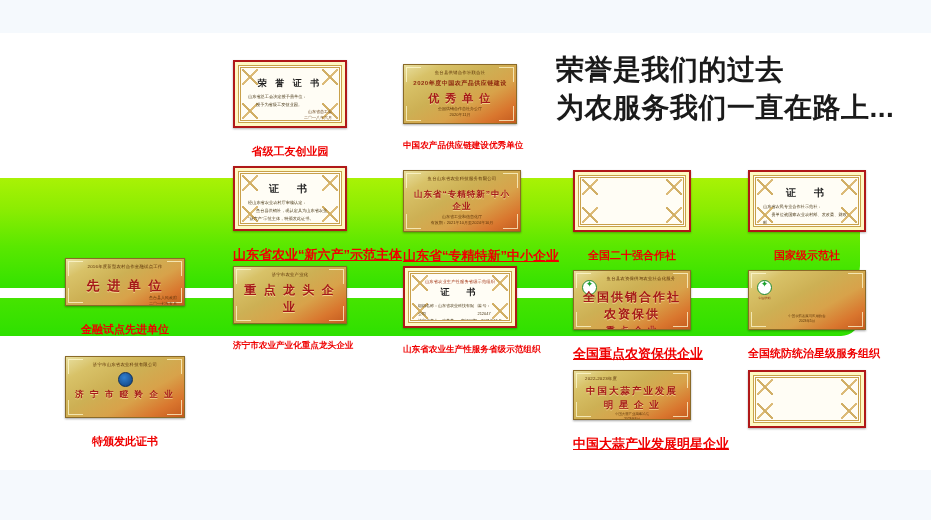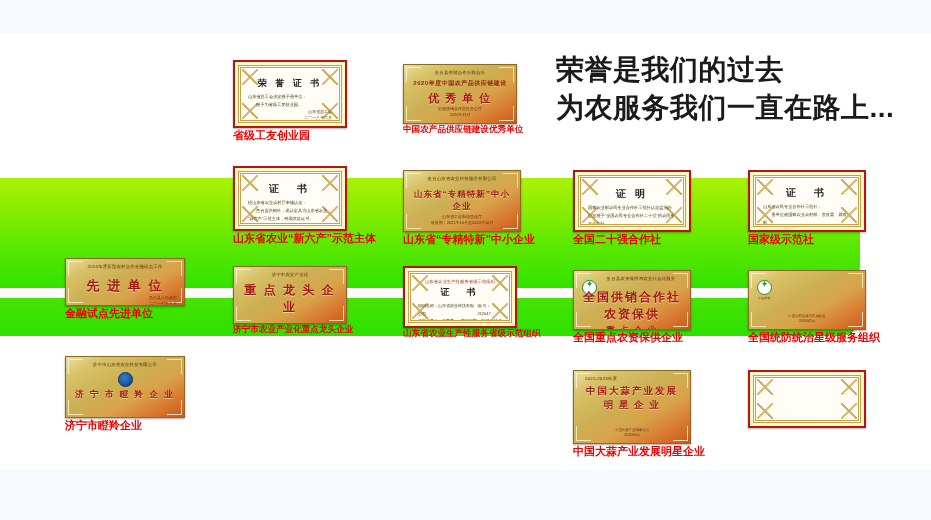--- a/index.html
+++ b/index.html
@@ -63,23 +63,23 @@
   .t-title{text-align:center;font-weight:bold;letter-spacing:2px;}
   .t-sub{text-align:center;font-weight:bold;letter-spacing:1.5px;}
   .t-body{font-size:4.2px;color:#4a3a18;line-height:1.9;margin-top:3px;}
   .t-body .ind{text-indent:8px;}
   .t-sign{font-size:4px;color:#5a3208;text-align:right;line-height:1.5;margin-top:auto;}
   .t-stamp{font-size:3.6px;color:#7a2020;text-align:right;}
 
   .gold-red{color:#a51818;text-shadow:0 1px 0 rgba(255,235,170,.7);}
   .ink{color:#1d1d1d;}
 
-  .caption{margin-top:1px;color:#ef0000;font-weight:bold;
+  .caption{margin-top:17px;text-align:center;color:#ef0000;font-weight:bold;
       font-size:11px;line-height:1.1;white-space:nowrap;letter-spacing:0;}
-  .caption.sm{font-size:11px;}
+  .caption.sm{font-size:13px;text-decoration:underline;}
   .caption.xs{font-size:8.6px;}
 
   .emblem{width:13px;height:13px;border-radius:50%;display:inline-block;vertical-align:middle;}
   .emblem.blue{background:radial-gradient(circle at 40% 35%,#2f7fd0,#123f7a);border:1px solid #0d2f5c;}
   .emblem.green{background:#ffffff;border:1px solid #1f8a2f;position:relative;}
   .emblem.green:after{content:"✦";position:absolute;left:0;right:0;top:-2px;
       font-size:9px;color:#19a12c;text-align:center;}
   .emb-wrap{position:absolute;left:8px;top:7px;text-align:center;}
   .emb-cap{font-size:3px;color:#8a2b12;margin-top:0px;}
 
@@ -129,21 +129,21 @@
         <div class="doc">
           <div class="t-org">济宁市山东省农业科技有限公司</div>
           <div style="text-align:center;margin:3px 0 1px;">
             <span class="emblem blue"></span>
           </div>
           <div class="t-title gold-red" style="font-size:8.5px;">济 宁 市 瞪 羚 企 业</div>
 
         </div>
       </div>
     </div>
-    <div class="caption">济宁市瞪羚企业</div>
+    <div class="caption">特颁发此证书</div>
   </div>
 
   <div class="award" style="left:233px;top:60px;width:114px;">
     <div class="frame cert" style="height:68px;">
       <div class="inner">
         <span class="orn tl"></span>
           <span class="orn tr"></span>
         <span class="orn bl"></span>
           <span class="orn br"></span>
         <div class="doc">
@@ -263,29 +263,20 @@
     <div class="caption xs">山东省农业生产性服务省级示范组织</div>
   </div>
 
   <div class="award" style="left:573px;top:170px;width:118px;">
     <div class="frame cert" style="height:62px;">
       <div class="inner">
         <span class="orn tl"></span>
           <span class="orn tr"></span>
         <span class="orn bl"></span>
           <span class="orn br"></span>
-        <div class="doc">
-          <div class="t-title ink" style="font-size:10px;margin-top:4px;letter-spacing:3px;">证 明</div>
-          <div class="t-body">
-            <div>国家农业部农民专业合作社示范社认定监测办</div>
-            <div>公室授予“全国农民专业合作社二十强”的农民专业合作社，</div>
-
-          </div>
-
-        </div>
       </div>
     </div>
     <div class="caption">全国二十强合作社</div>
   </div>
 
   <div class="award" style="left:573px;top:270px;width:118px;">
     <div class="frame plaque" style="height:60px;">
       <div class="inner">
         <span class="corner tl"></span>
           <span class="corner tr"></span>
@@ -300,21 +291,21 @@
           <div class="t-title gold-red" style="font-size:12px;margin-top:8px;">全国供销合作社农资保供</div>
           <div class="t-sub gold-red" style="font-size:8.5px;margin-top:2px;">重 点 企 业</div>
 
         </div>
       </div>
     </div>
     <div class="caption sm">全国重点农资保供企业</div>
   </div>
 
   <div class="award" style="left:573px;top:370px;width:118px;">
-    <div class="frame plaque" style="height:74px;">
+    <div class="frame plaque" style="height:50px;">
       <div class="inner">
         <span class="corner tl"></span>
           <span class="corner tr"></span>
         <span class="corner bl"></span>
           <span class="corner br"></span>
         <div class="doc">
           <div class="t-org" style="text-align:left;padding-left:4px;">2022-2023年度</div>
           <div class="t-title gold-red" style="font-size:9.5px;margin-top:4px;">中国大蒜产业发展</div>
           <div class="t-sub gold-red" style="font-size:9.5px;margin-top:1px;">明 星 企 业</div>
           <div class="t-sign" style="white-space:pre-line;text-align:center;font-size:3.4px;">中国大蒜产业高峰论坛

